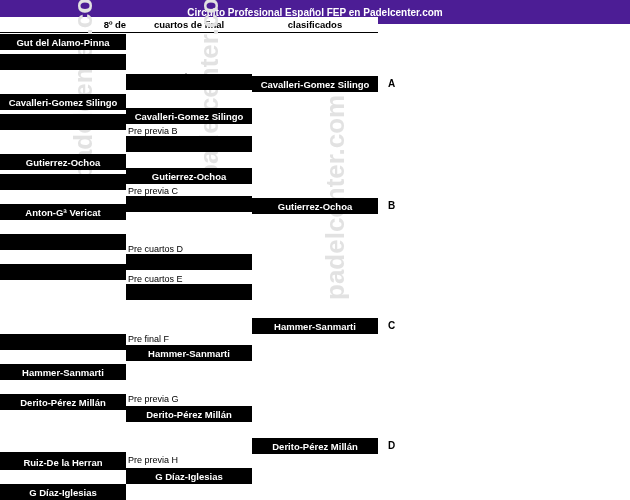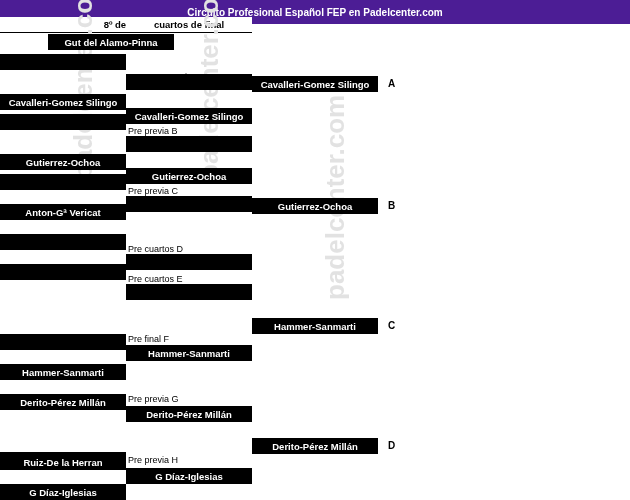--- a/index.html
+++ b/index.html
@@ -77,26 +77,27 @@
 </style>
 </head>
 <body>
 
 <div id="bracket">
 
   <div class="title-bar">Circuito Profesional Español FEP en Padelcenter.com</div>
 
   <div class="col-head c1">8º de final</div>
   <div class="col-head c2">cuartos de final</div>
+  <div class="col-head c3">clasificados</div>
 
   <div class="wm" style="left:68px;top:180px;">padelcenter.com</div>
   <div class="wm" style="left:194px;top:180px;">padelcenter.com</div>
   <div class="wm" style="left:320px;top:300px;">padelcenter.com</div>
 
-  <div class="slot" style="left:0;top:34px;width:126px;margin-left:48px;">Gut del Alamo-Pinna</div>
+  <div class="slot" style="left:0;top:34px;width:126px;">Gut del Alamo-Pinna</div>
   <div class="slot blank" style="left:0;top:54px;width:126px;"></div>
   <div class="slot" style="left:0;top:94px;width:126px;">Cavalleri-Gomez Silingo</div>
   <div class="slot blank" style="left:0;top:114px;width:126px;"></div>
   <div class="slot" style="left:0;top:154px;width:126px;">Gutierrez-Ochoa</div>
   <div class="slot blank" style="left:0;top:174px;width:126px;"></div>
   <div class="slot" style="left:0;top:204px;width:126px;">Anton-Gª Vericat</div>
   <div class="slot blank" style="left:0;top:234px;width:126px;"></div>
   <div class="slot blank" style="left:0;top:264px;width:126px;"></div>
   <div class="slot blank" style="left:0;top:334px;width:126px;"></div>
   <div class="slot" style="left:0;top:364px;width:126px;">Hammer-Sanmarti</div>

